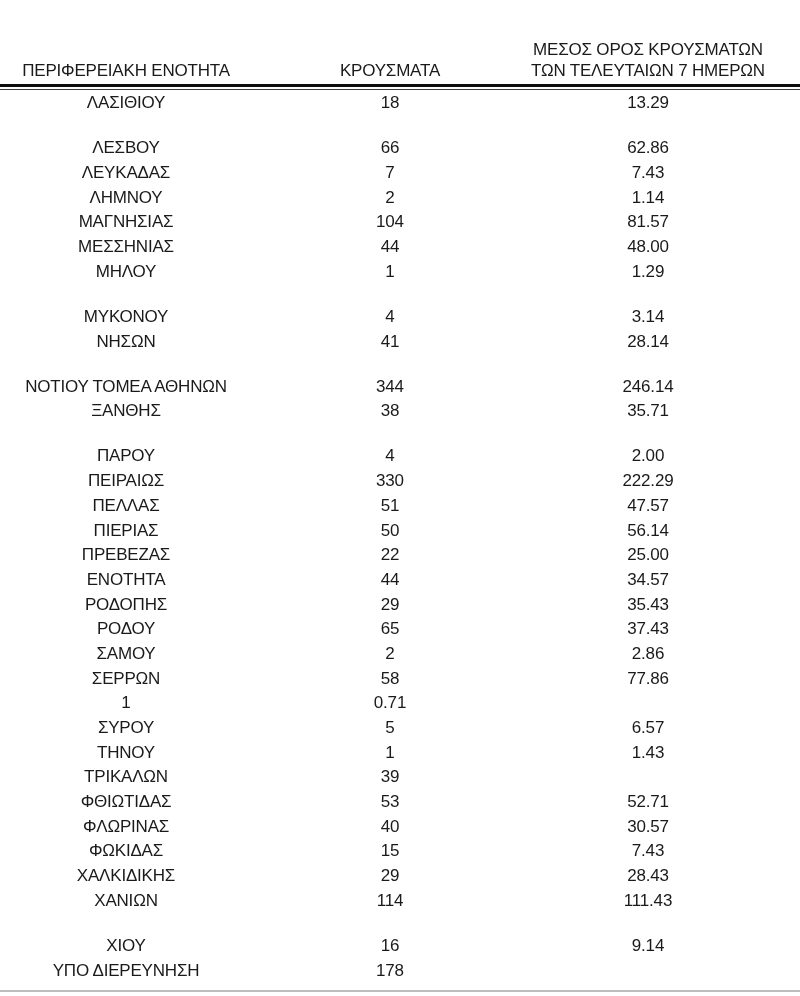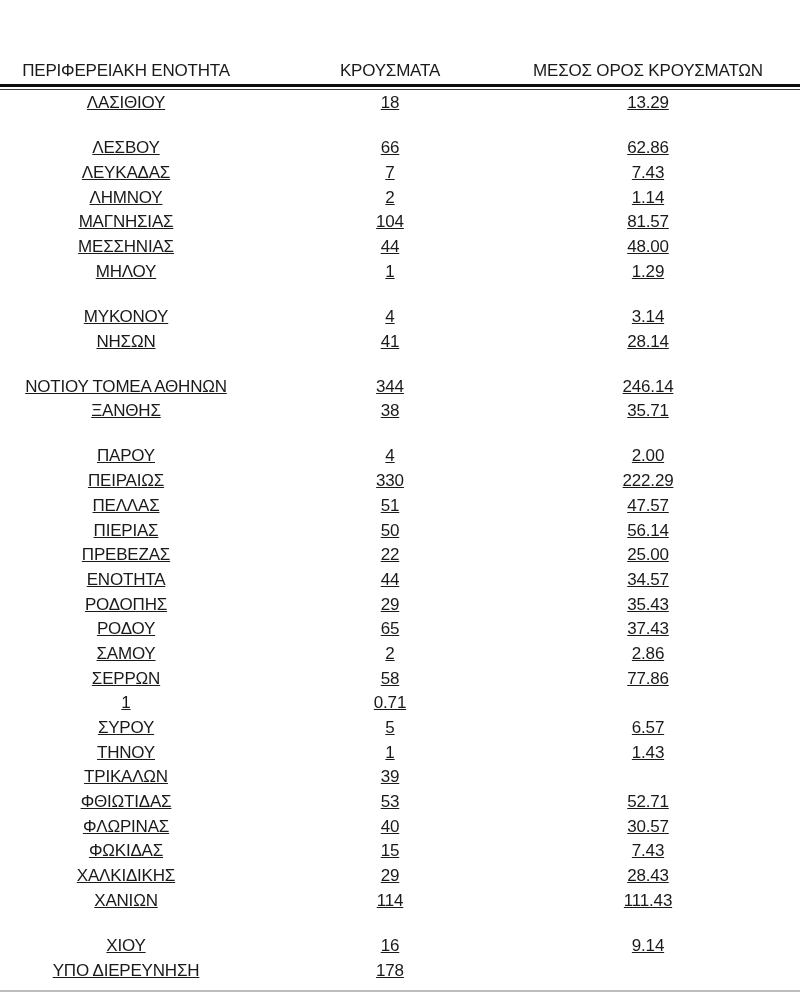--- a/index.html
+++ b/index.html
@@ -47,21 +47,20 @@
     background: #3a3a3a;
   }
   .table-body {
     padding-top: 1px;
   }
   .row {
     display: grid;
     grid-template-columns: 252px 276px 240px;
     height: 24.7px;
     align-items: center;
-    text-decoration: underline;
   }
   .cell {
     text-align: center;
     font-size: 17px;
     letter-spacing: -0.2px;
     white-space: nowrap;
   }
   .spacer {
     height: 20.4px;
   }
@@ -81,20 +80,21 @@
 
   <div class="header-row">
     <div class="header-cell">
       <span>ΠΕΡΙΦΕΡΕΙΑΚΗ ΕΝΟΤΗΤΑ</span>
     </div>
     <div class="header-cell">
       <span>ΚΡΟΥΣΜΑΤΑ</span>
     </div>
     <div class="header-cell">
       <div>ΜΕΣΟΣ ΟΡΟΣ ΚΡΟΥΣΜΑΤΩΝ</div>
+      <div>ΤΩΝ ΤΕΛΕΥΤΑΙΩΝ 7 ΗΜΕΡΩΝ</div>
     </div>
   </div>
 
   <div class="rule-thick"></div>
   <div class="rule-gap"></div>
   <div class="rule-thin"></div>
 
   <div class="table-body">
       <div class="row">
         <div class="cell">ΛΑΣΙΘΙΟΥ</div>

